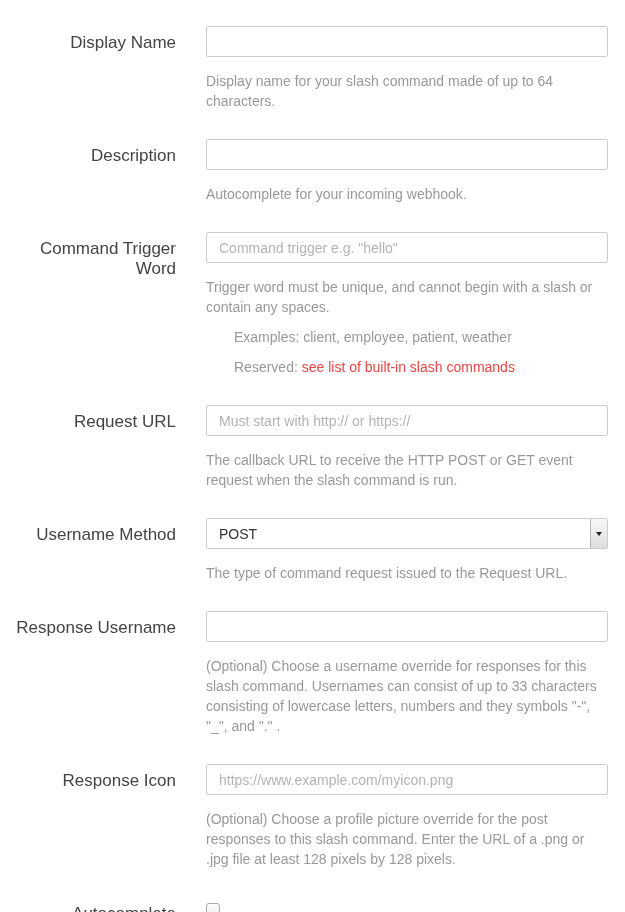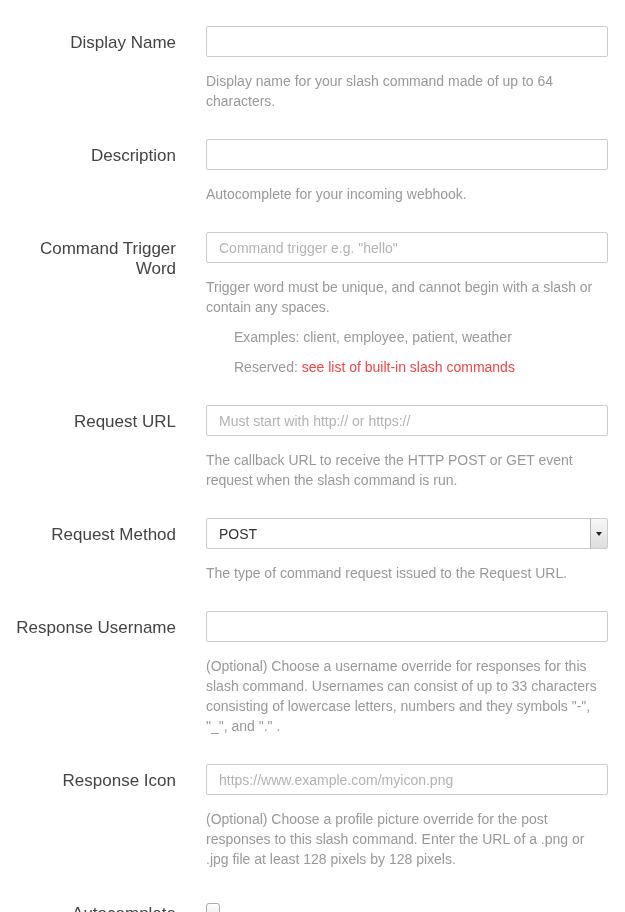--- a/index.html
+++ b/index.html
@@ -142,21 +142,21 @@
     <label class="col-label">Request URL</label>
     <div class="col-input">
       <input type="text" class="form-control" placeholder="Must start with http:// or https://" style="">
       <div class="help-block">
         <p>The callback URL to receive the HTTP POST or GET event request when the slash command is run.</p>
       </div>
     </div>
   </div>
 
   <div class="form-group">
-    <label class="col-label">Request Method</label>
+    <label class="col-label">Username Method</label>
     <div class="col-input">
       <div class="select-wrap">
         <select class="form-control">
           <option>POST</option>
         </select>
         <span class="select-arrow-btn">
           <span class="select-arrow-glyph"></span>
         </span>
       </div>
       <div class="help-block">

